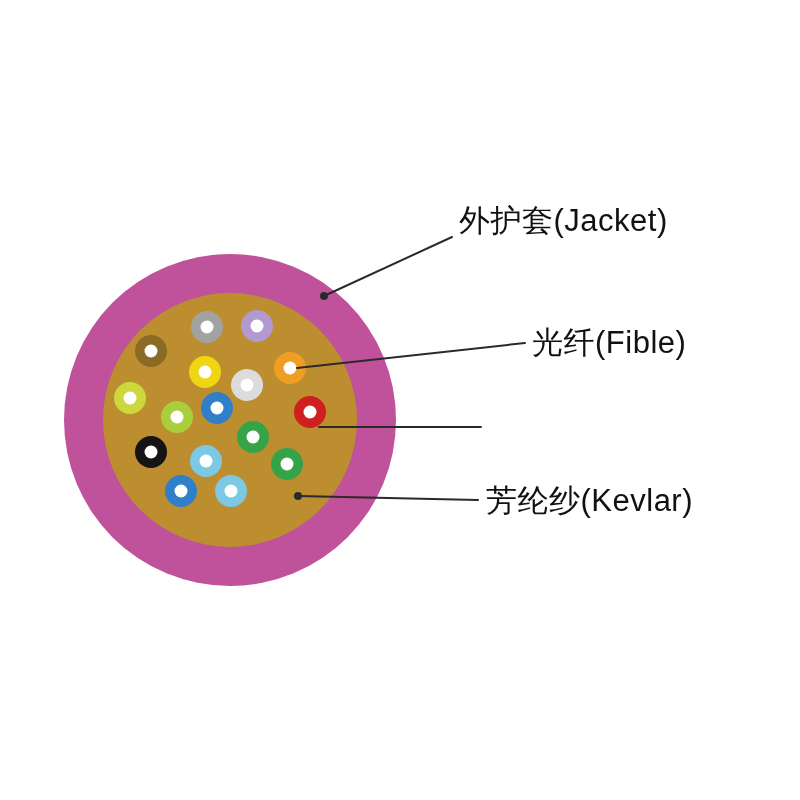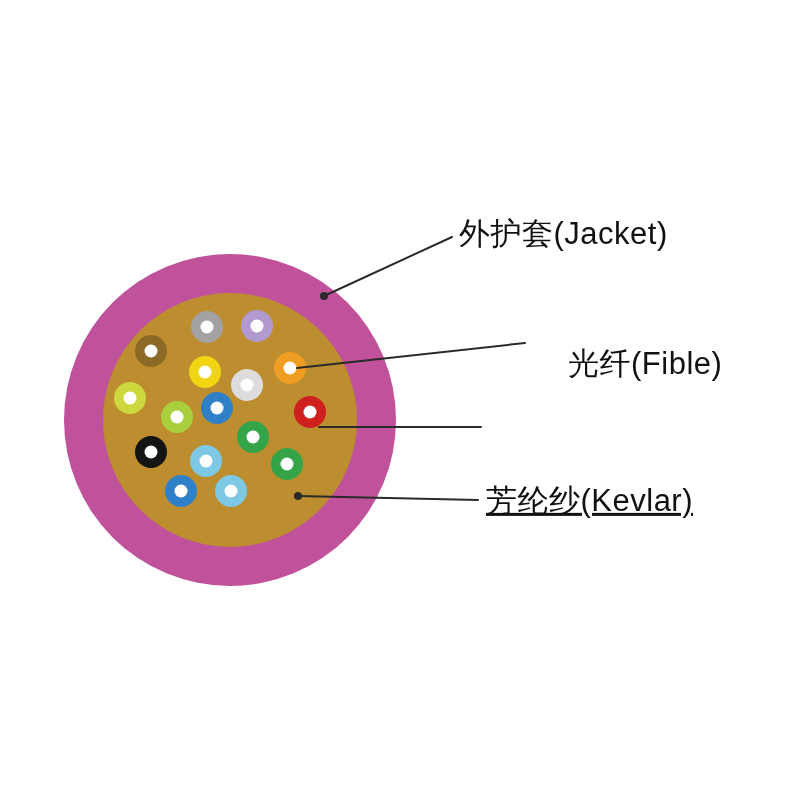--- a/index.html
+++ b/index.html
@@ -72,19 +72,19 @@
       <circle cx="231" cy="491" r="16" fill="#7cc8e5"></circle>
       <circle cx="231" cy="491" r="6.5" fill="#ffffff"></circle>
       <line x1="324" y1="296" x2="452" y2="237" stroke="#2a2a2a" stroke-width="2" stroke-linecap="round"></line>
       <circle cx="324" cy="296" r="4" fill="#2a2a2a"></circle>
       <line x1="297" y1="368" x2="525" y2="343" stroke="#2a2a2a" stroke-width="2" stroke-linecap="round"></line>
       <line x1="319" y1="427" x2="481" y2="427" stroke="#2a2a2a" stroke-width="2" stroke-linecap="round"></line>
       <line x1="298" y1="496" x2="478" y2="500" stroke="#2a2a2a" stroke-width="2" stroke-linecap="round"></line>
       <circle cx="298" cy="496" r="4" fill="#2a2a2a"></circle>
     </svg>
 
-  <div class="callout-label" style="left: 459px; top: 234px; text-align: right;">外护套(Jacket)</div>
+  <div class="callout-label" style="left: 459px; top: 221px; text-align: right;">外护套(Jacket)</div>
 
-  <div class="callout-label" style="left: 532px; top: 364px; margin-left: 36px;">光纤(Fible)</div>
+  <div class="callout-label" style="left: 532px; top: 343px;">光纤(Fible)</div>
 
 
-  <div class="callout-label" style="left: 486px; top: 501px; text-decoration: underline;">芳纶纱(Kevlar)</div>
+  <div class="callout-label" style="left: 486px; top: 501px;">芳纶纱(Kevlar)</div>
 </div>
 
 </body></html>

